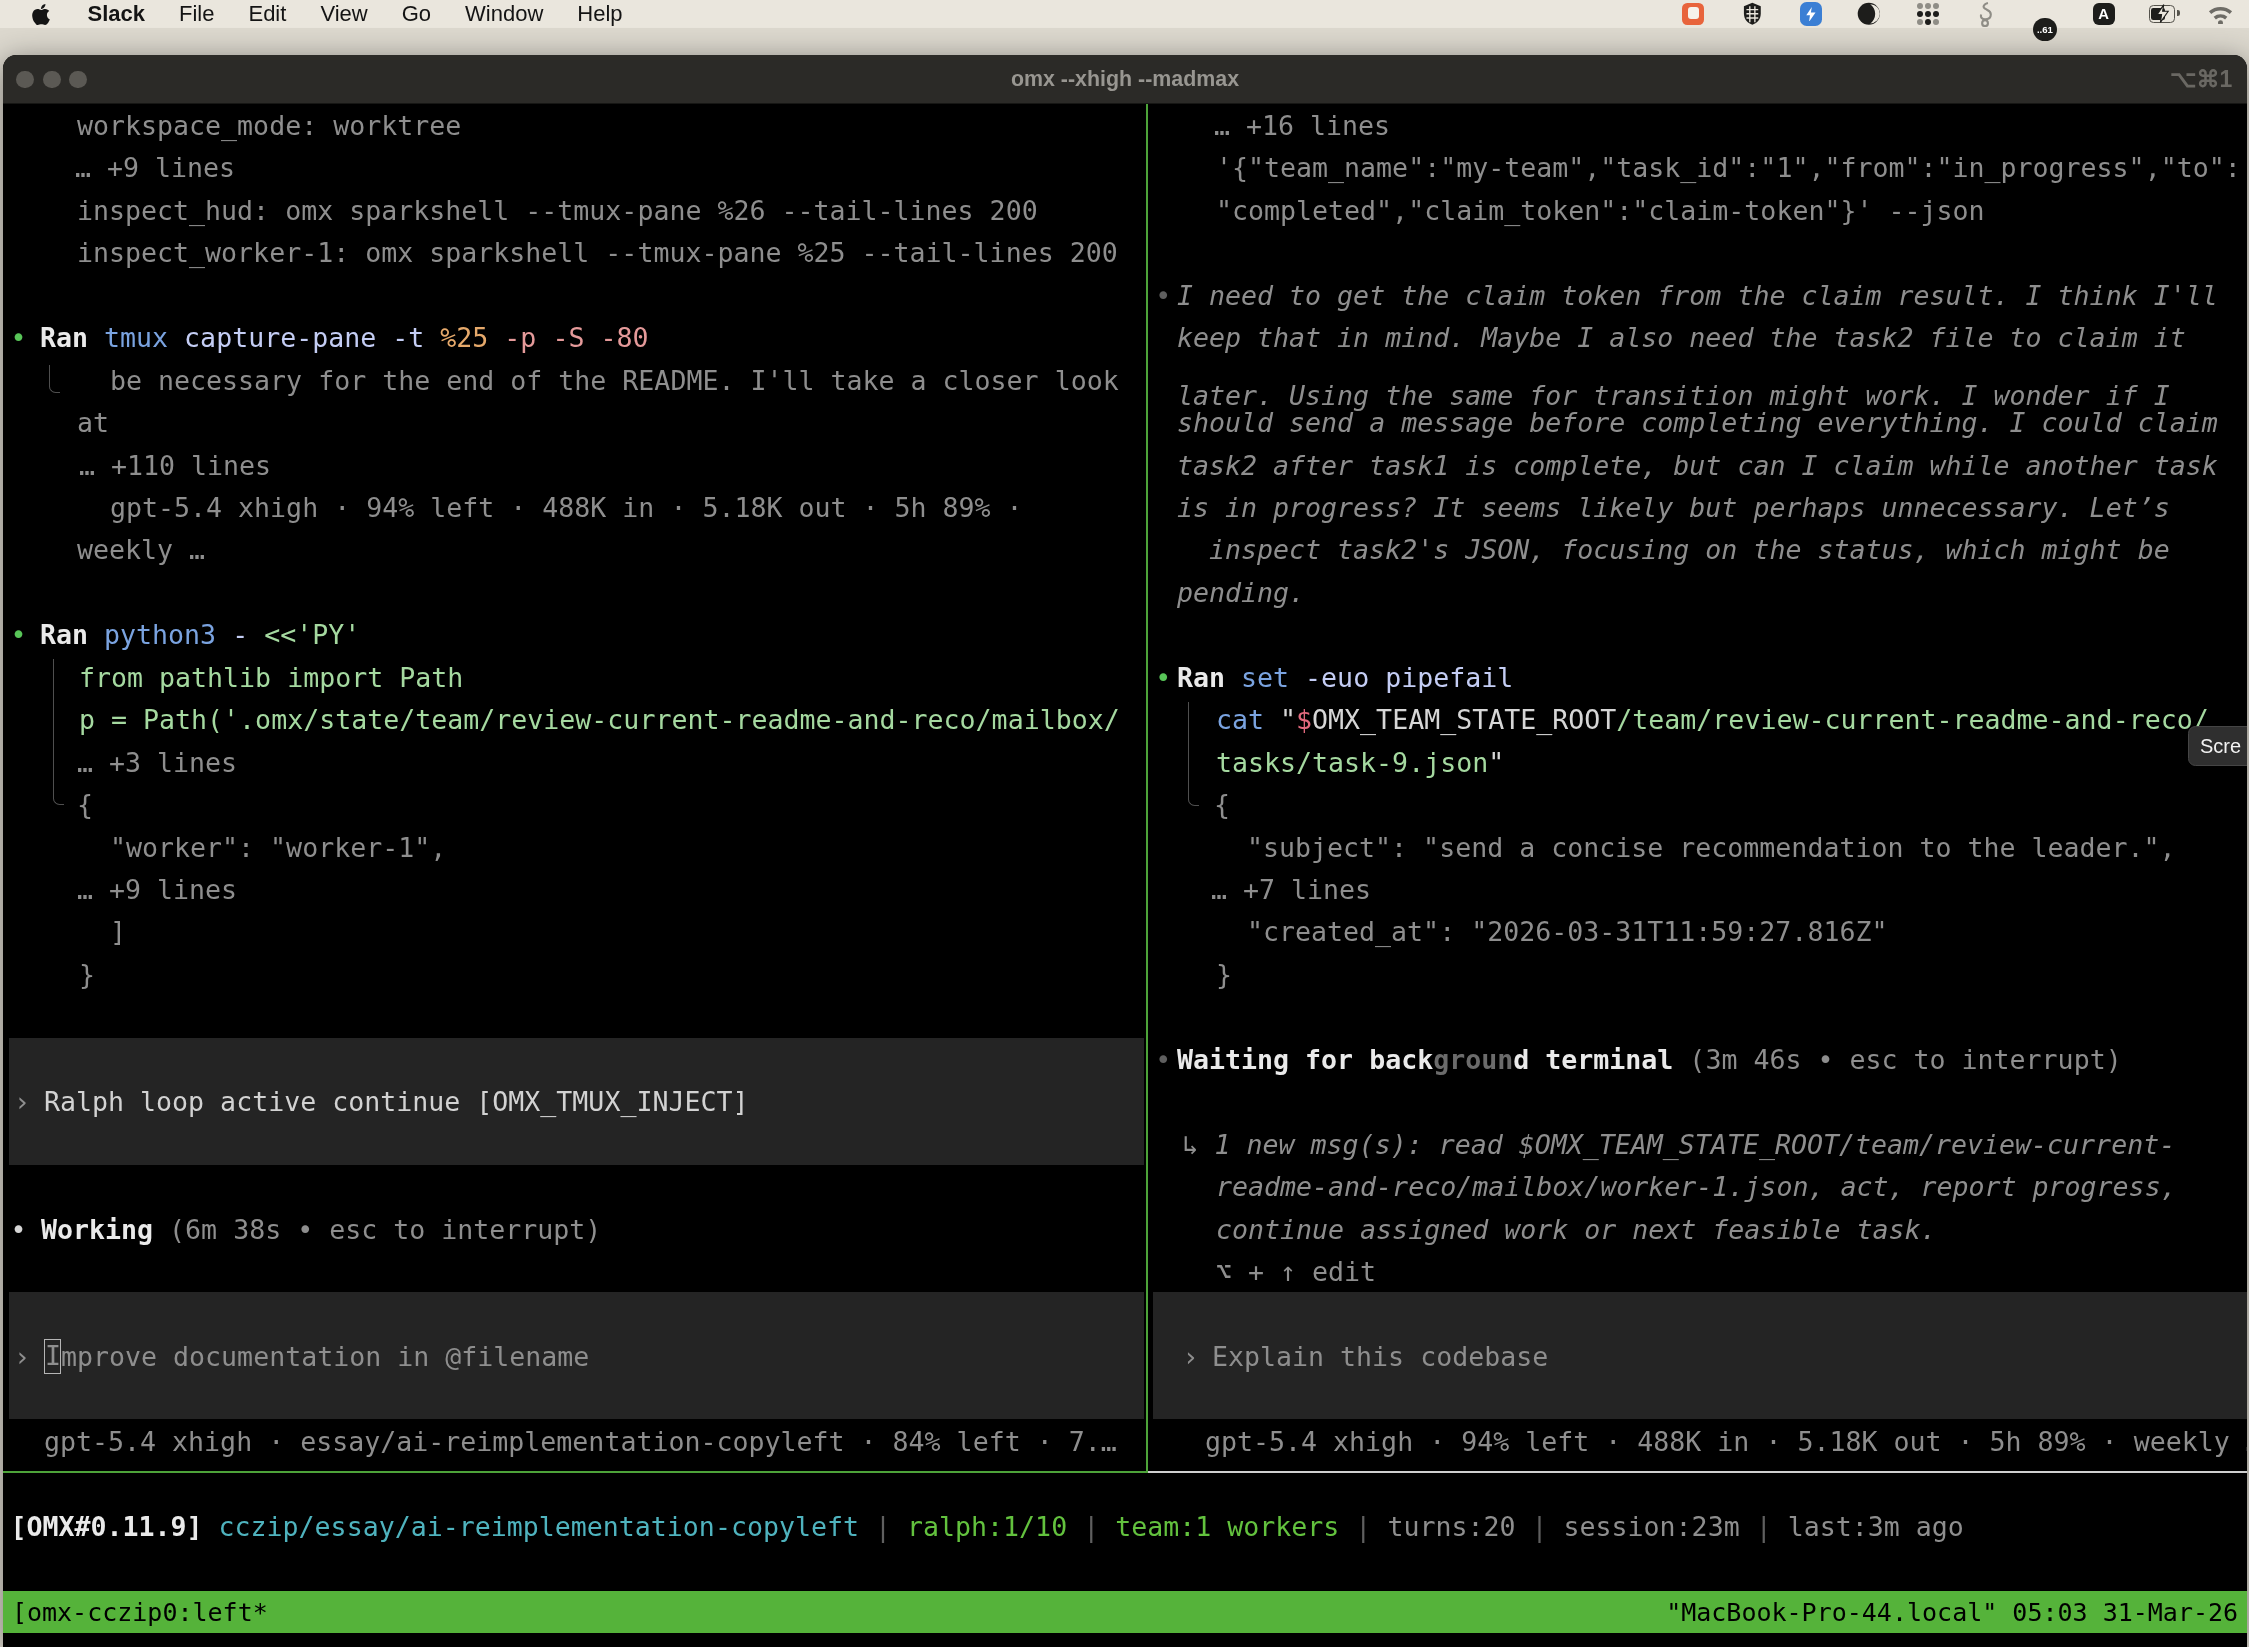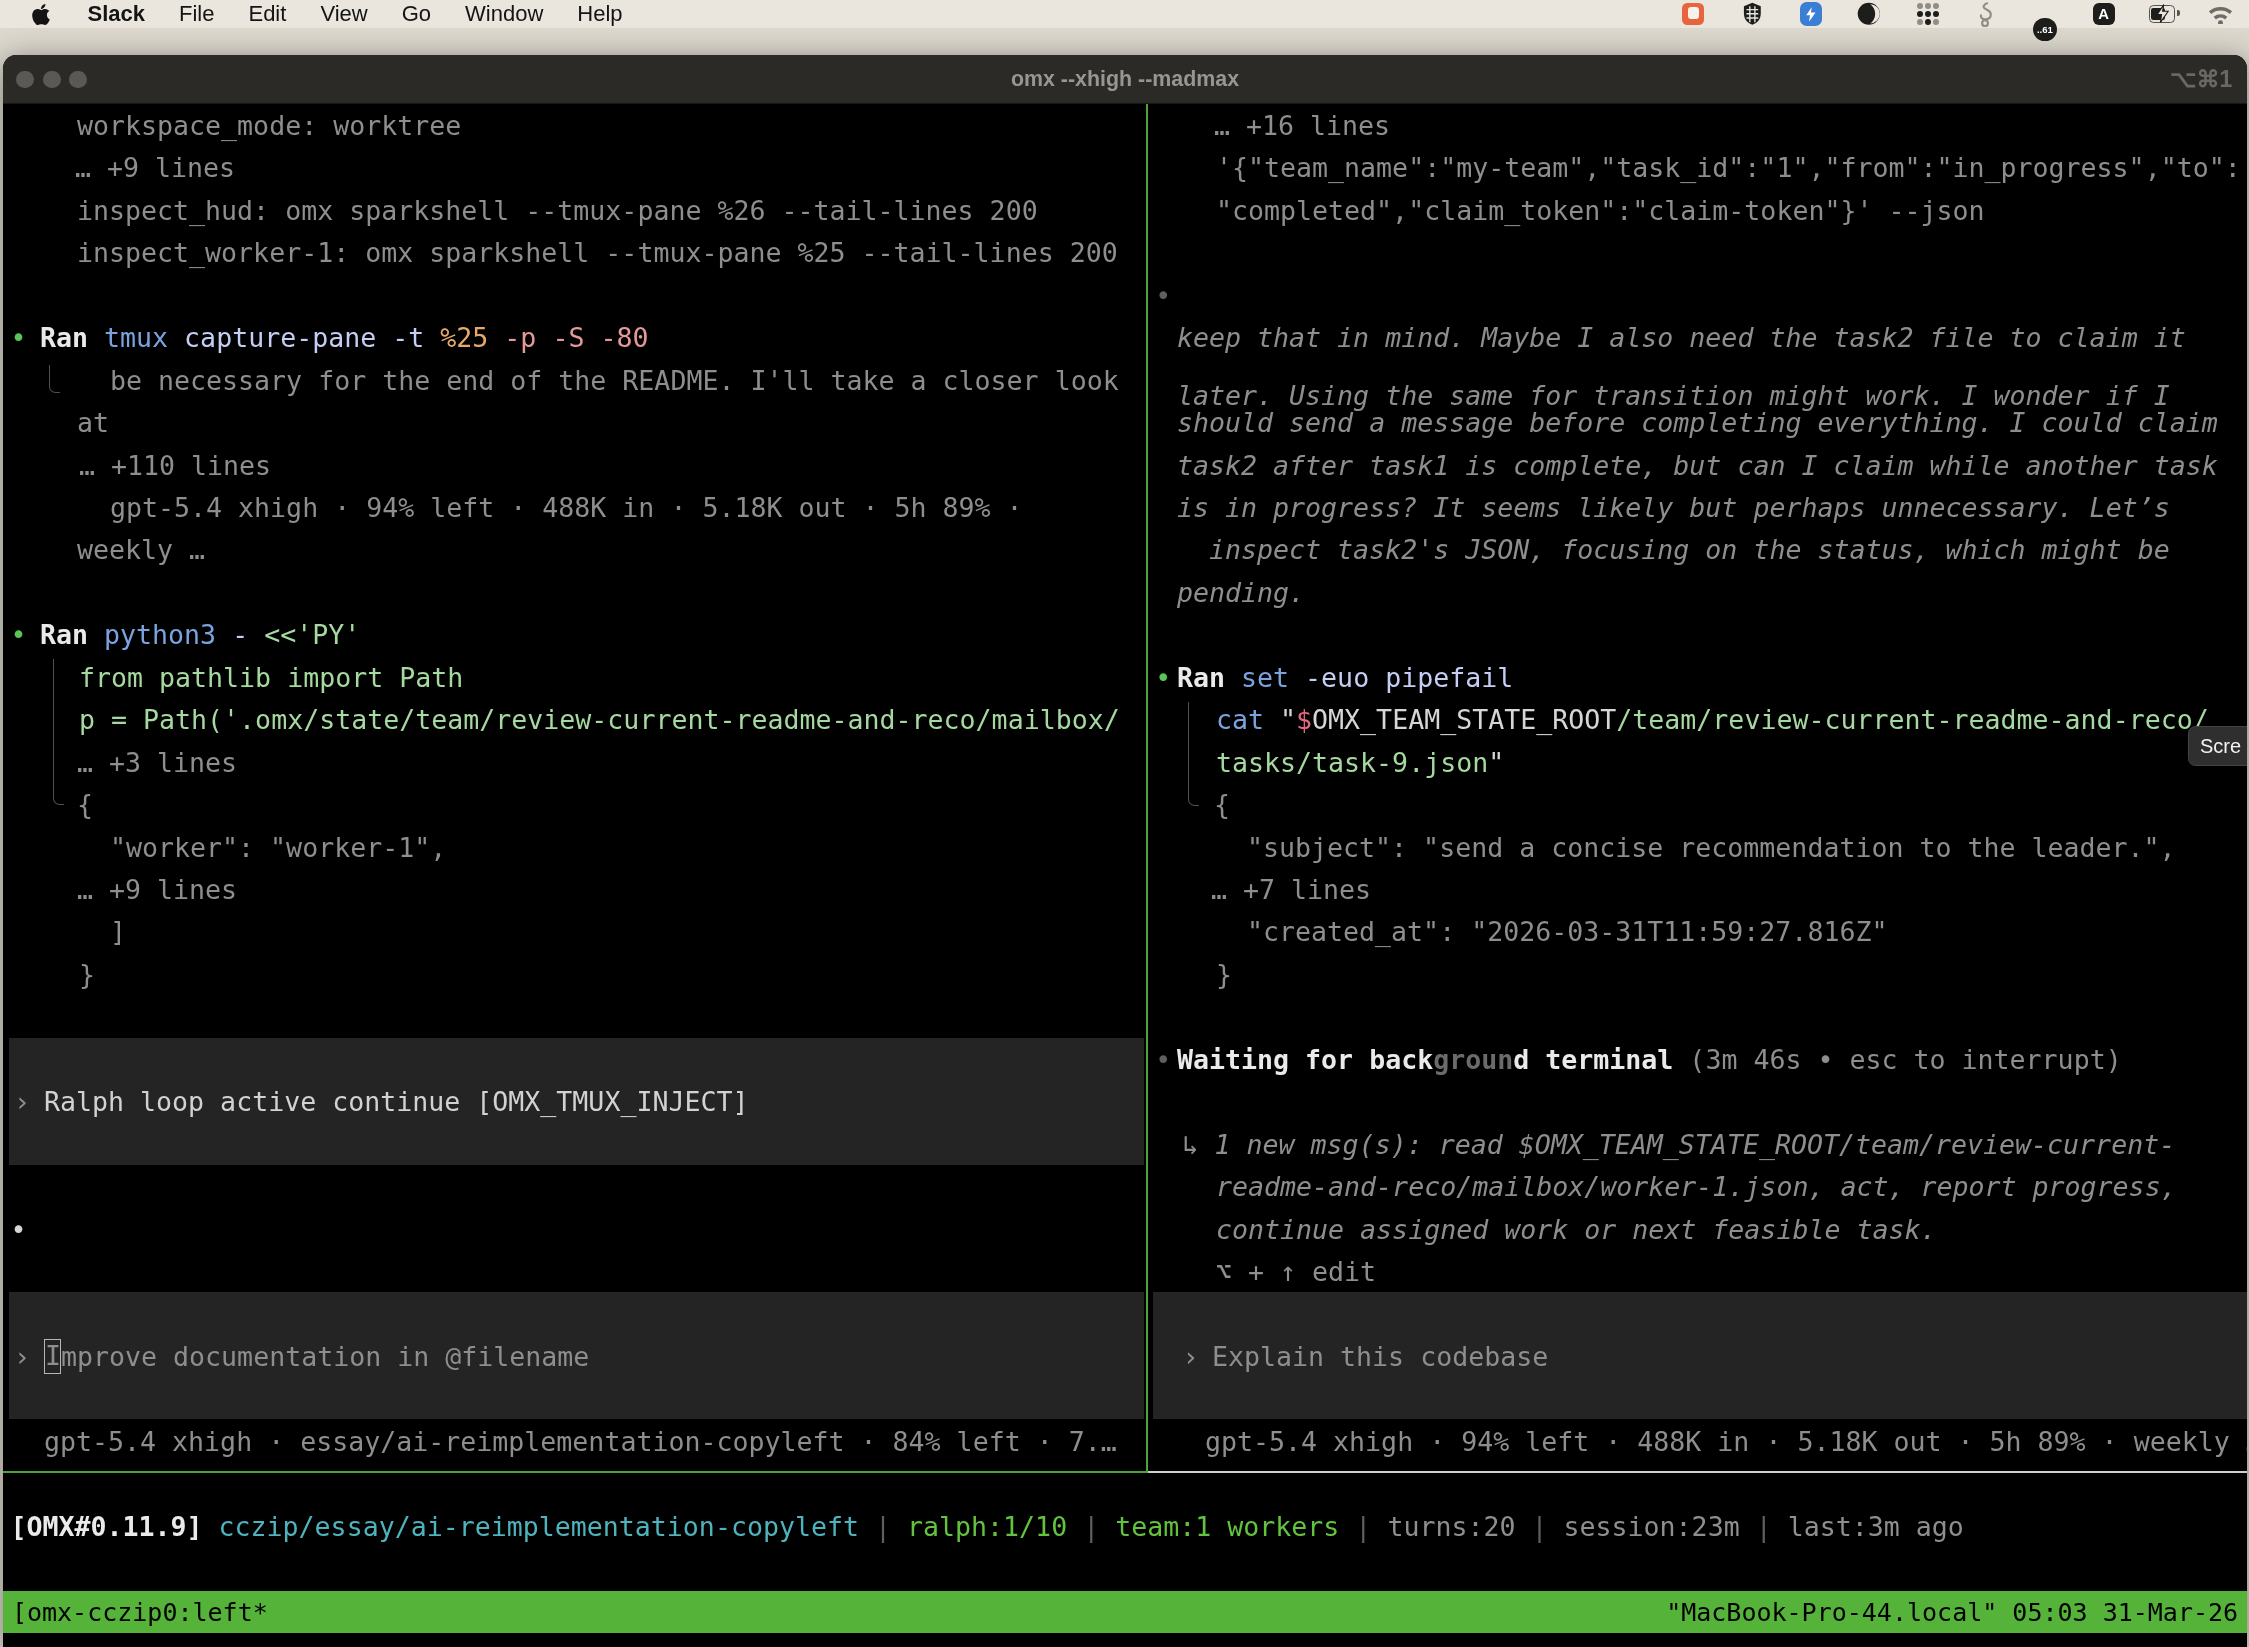--- a/index.html
+++ b/index.html
@@ -198,32 +198,34 @@
         <div class="row" style="top: 594px; left: 76px;"><span class="seg c-green">p = Path('.omx/state/team/review-current-readme-and-reco/mailbox/</span></div>
         <div class="row" style="top: 637px; left: 74px;"><span class="seg c-gray">… +3 lines</span></div>
         <div class="row" style="top: 679px; left: 74px;"><span class="seg c-gray">{</span></div>
         <div class="row" style="top: 722px; left: 107px;"><span class="seg c-gray">"worker": "worker-1",</span></div>
         <div class="row" style="top: 764px; left: 74px;"><span class="seg c-gray">… +9 lines</span></div>
         <div class="row" style="top: 806px; left: 107px;"><span class="seg c-gray">]</span></div>
         <div class="row" style="top: 849px; left: 76px;"><span class="seg c-gray">}</span></div>
         <div class="row" style="top: 976px; left: 11px;"><span class="seg c-gray">›</span></div>
         <div class="row" style="top: 976px; left: 41px;"><span class="seg c-band">Ralph loop active continue [OMX_TMUX_INJECT]</span></div>
         <div class="row" style="top: 1104px; left: 7.4px;"><span class="seg c-lit">•</span></div>
+        <div class="row" style="top: 1104px; left: 38px;"><span class="seg c-bright bold">Working </span><span class="seg c-gray">(6m 38s • esc to interrupt)</span></div>
         <div class="row" style="top: 1231px; left: 11px;"><span class="seg c-gray">›</span></div>
         <div class="row" style="top: 1231px; left: 41px;"><span class="seg c-gray cursor">I</span><span class="seg c-gray">mprove documentation in @filename</span></div>
         <div class="row" style="top: 1316px; left: 41px;"><span class="seg c-gray">gpt-5.4 xhigh · essay/ai-reimplementation-copyleft · 84% left · 7.…</span></div>
       </div>
     <div class="vdivider"></div>
     <div class="pane" id="pane-right">
         <div class="band" style="top: 1188px; height: 127px; left: 0px; right: 0px;"></div>
         <div class="conn" style="left: 35px; top: 598px; height: 103px;"></div>
         <div class="row" style="top: 0px; left: 61px;"><span class="seg c-gray">… +16 lines</span></div>
         <div class="row" style="top: 42px; left: 63px;"><span class="seg c-gray">'{"team_name":"my-team","task_id":"1","from":"in_progress","to":</span></div>
         <div class="row" style="top: 85px; left: 63px;"><span class="seg c-gray">"completed","claim_token":"claim-token"}' --json</span></div>
         <div class="row" style="top: 170px; left: 2.2px;"><span class="seg c-dim">•</span></div>
+        <div class="row" style="top: 170px; left: 24px;"><span class="seg c-gray ital">I need to get the claim token from the claim result. I think I'll</span></div>
         <div class="row" style="top: 212px; left: 24px;"><span class="seg c-gray ital">keep that in mind. Maybe I also need the task2 file to claim it</span></div>
         <div class="row" style="top: 255px; left: 24px; margin-top: 15px;"><span class="seg c-gray ital">later. Using the same for transition might work. I wonder if I</span></div>
         <div class="row" style="top: 297px; left: 24px;"><span class="seg c-gray ital">should send a message before completing everything. I could claim</span></div>
         <div class="row" style="top: 340px; left: 24px;"><span class="seg c-gray ital">task2 after task1 is complete, but can I claim while another task</span></div>
         <div class="row" style="top: 382px; left: 24px;"><span class="seg c-gray ital">is in progress? It seems likely but perhaps unnecessary. Let’s</span></div>
         <div class="row" style="top: 424px; left: 24px; margin-left: 32px;"><span class="seg c-gray ital">inspect task2's JSON, focusing on the status, which might be</span></div>
         <div class="row" style="top: 467px; left: 24px;"><span class="seg c-gray ital">pending.</span></div>
         <div class="row" style="top: 552px; left: 2.2px;"><span class="seg c-green2">•</span></div>
         <div class="row" style="top: 552px; left: 24px;"><span class="seg c-bright bold">Ran </span><span class="seg c-blue">set </span><span class="seg c-lav">-euo pipefail</span></div>
         <div class="row" style="top: 594px; left: 63px;"><span class="seg c-blue">cat </span><span class="seg c-lit">"</span><span class="seg c-pink">$</span><span class="seg c-lit">OMX_TEAM_STATE_ROOT</span><span class="seg c-green">/team/review-current-readme-and-reco/</span></div>

